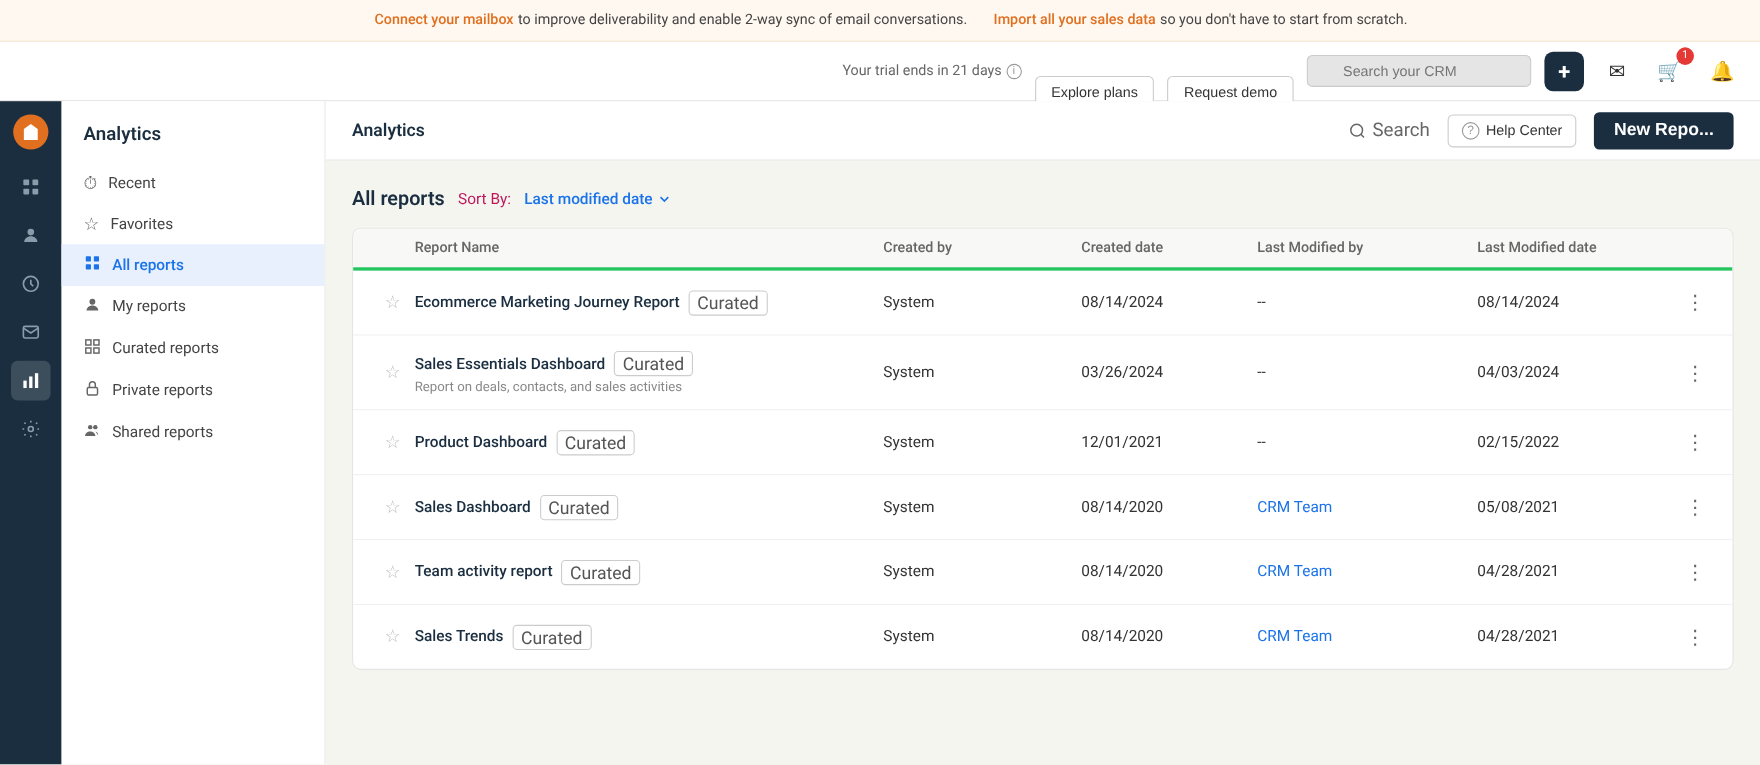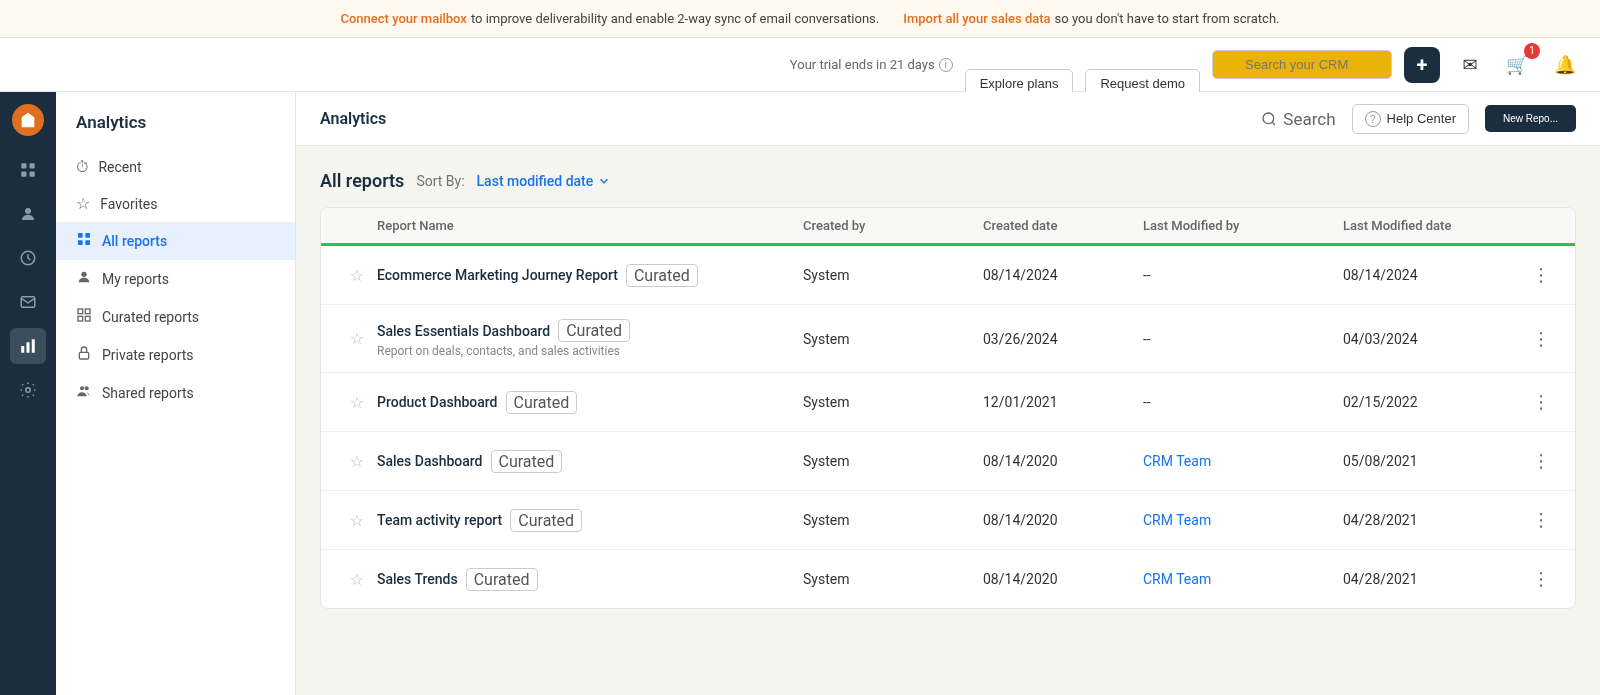--- a/index.html
+++ b/index.html
@@ -54,22 +54,22 @@
       font-size: 13px;
       cursor: pointer;
       color: #333;
       margin-top: 38px;
     }
     .search-crm {
       border: 1px solid #ccc;
       border-radius: 5px;
       padding: 6px 12px 6px 32px;
       font-size: 13px;
-      width: 180px;
-      background: #eab308;
+      width: 204px;
+      background: #e5e5e5;
       position: relative;
     }
     .search-crm-wrap {
       position: relative;
       display: flex;
       align-items: center;
     }
     .search-crm-wrap .search-icon-small {
       position: absolute;
       left: 8px;
@@ -193,43 +193,43 @@
       cursor: pointer;
       background: #fff;
       color: #333;
     }
     .new-report-btn {
       background: #1a2e40;
       color: #fff;
       border: none;
       padding: 8px 18px;
       border-radius: 5px;
-      font-size: 10px;
-      font-weight: 400;
+      font-size: 16px;
+      font-weight: 700;
       cursor: pointer;
     }
 
     
     .table-area {
       flex: 1;
       overflow-y: auto;
       padding: 24px;
     }
     .table-header-row {
       display: flex;
       align-items: center;
       gap: 12px;
       margin-bottom: 16px;
     }
     .table-title {
       font-size: 18px;
       font-weight: 600;
       color: #1a2e40;
     }
-    .sort-by-label { font-size: 14px; color: #737373; }
+    .sort-by-label { font-size: 14px; color: #be185d; }
     .sort-by-select {
       display: flex;
       align-items: center;
       gap: 4px;
       font-size: 14px;
       color: #1a73e8;
       cursor: pointer;
       font-weight: 500;
     }
 

